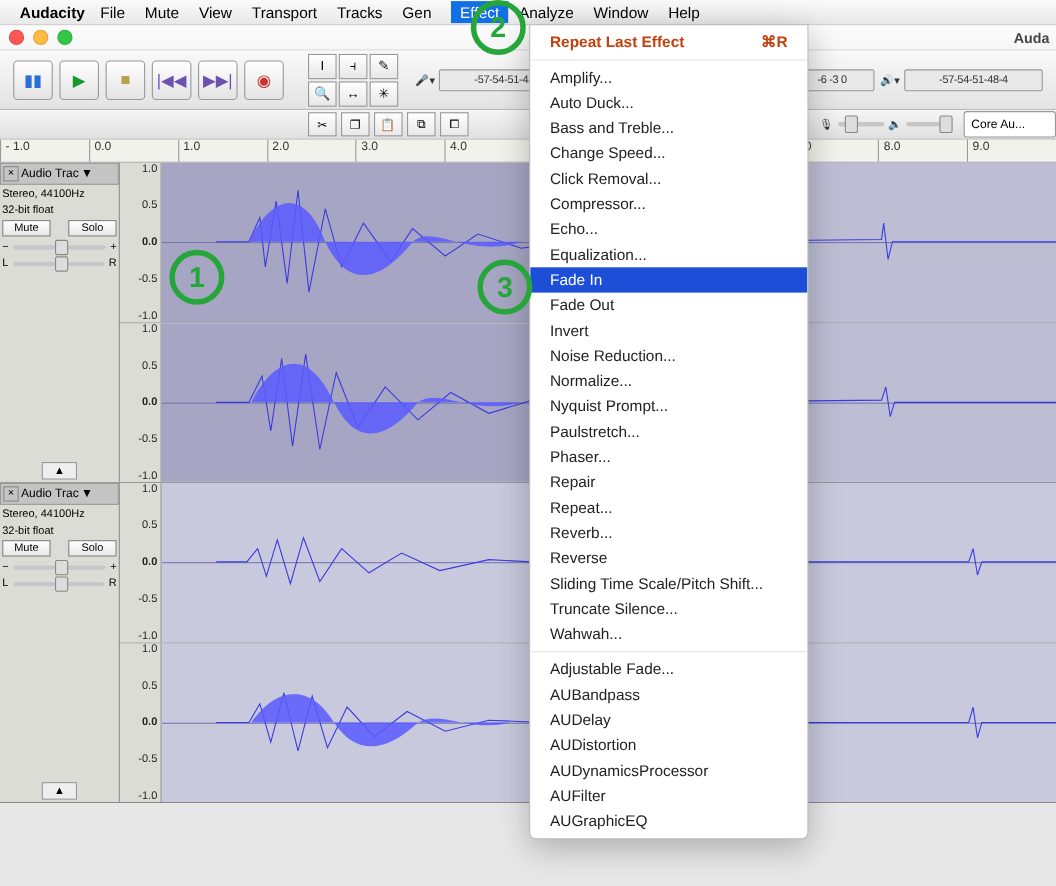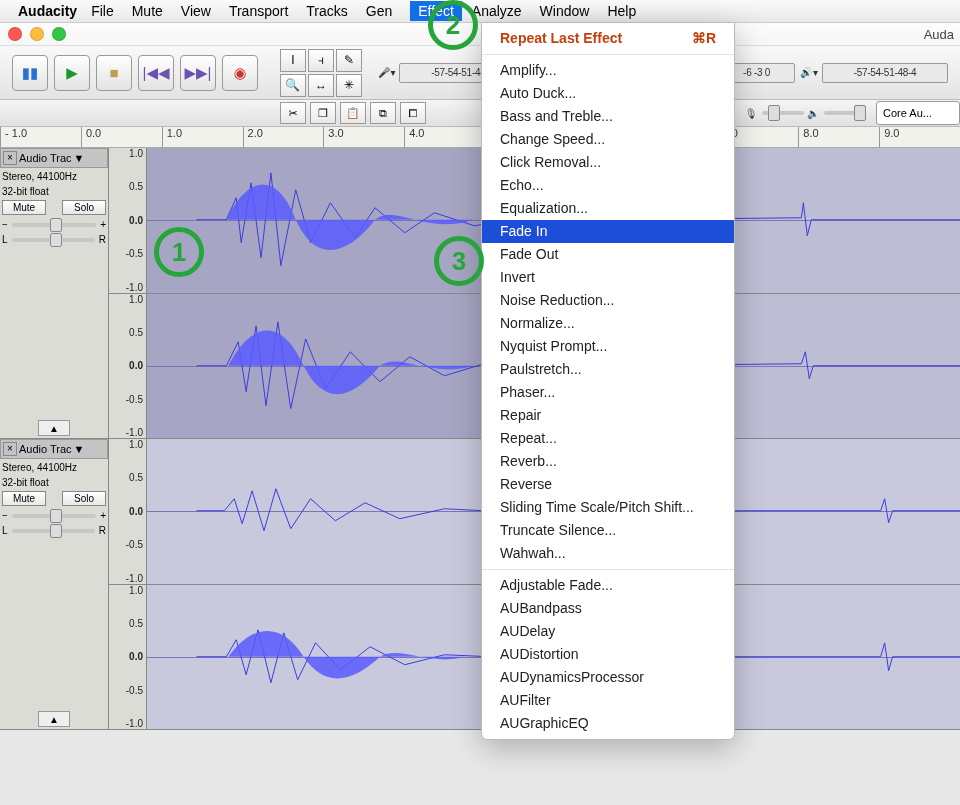--- a/index.html
+++ b/index.html
@@ -1,21 +1,21 @@
 <!DOCTYPE html>
 <html><head>
 <meta charset="utf-8">
 <style>
 html,body{margin:0;padding:0;font-family:-apple-system,"Helvetica Neue",Arial,sans-serif;font-size:13px;background:#e8e8e8;height:805px;width:960px;overflow:hidden;}
 .menubar{height:22px;background:linear-gradient(#fafafa,#e8e8e8);border-bottom:1px solid #ccc;display:flex;align-items:center;padding:0 8px;font-size:14px;}
 .menubar .apple{margin-right:10px;}
 .menubar .app{font-weight:bold;margin-right:14px;}
 .menubar .mi{margin-right:18px;cursor:default;}
 .menubar .mi.active{background:#136fe5;color:#fff;padding:2px 8px;margin-right:10px;}
-.titlebar{height:22px;background:linear-gradient(#fcfcfc,#f6f6f6);border-bottom:1px solid #ddd;display:flex;align-items:center;padding-left:8px;font-size:13px;color:#444;}
+.titlebar{height:22px;background:linear-gradient(#fcfcfc,#f6f6f6);border-bottom:1px solid #ddd;display:flex;align-items:center;padding-left:8px;font-size:13px;color:#444;font-weight:bold;}
 .tl{width:12px;height:12px;border-radius:50%;margin-right:8px;border:0.5px solid rgba(0,0,0,.12);} 
 .tl.red{background:#fc5753}.tl.yel{background:#fdbc40}.tl.grn{background:#33c748}
 .titlebar .title{margin-left:auto;margin-right:6px;}
 .toolbar{height:53px;background:linear-gradient(#f9f9f9,#e3e3e3);border-bottom:1px solid #bbb;display:flex;align-items:center;padding:0 12px;gap:6px;}
 .tbtn{width:34px;height:34px;border:1px solid #999;border-radius:4px;background:linear-gradient(#fff,#e3e3e3);display:flex;align-items:center;justify-content:center;font-size:15px;color:#555;}
 .grid56{display:grid;grid-template-columns:repeat(3,26px);grid-template-rows:repeat(2,23px);gap:2px;}
 .grid56 .c{border:1px solid #999;background:linear-gradient(#fff,#e7e7e7);display:flex;align-items:center;justify-content:center;font-size:12px;}
 .meter{display:flex;align-items:center;gap:4px;font-size:10px;color:#333;}
 .meter .scale{width:120px;height:18px;background:#e9e9e9;border:1px solid #999;border-radius:2px;font-size:10px;letter-spacing:-.3px;display:flex;align-items:center;justify-content:space-around;padding:0 2px;}
 .slider-track{width:42px;height:4px;background:#c7c7c7;border-radius:2px;position:relative;}
@@ -278,20 +278,21 @@
     <span>Repeat Last Effect</span>
       <span>⌘R</span>
   </div>
   <div class="sep"></div>
   <div id="menu-g1">
       <div class="row">Amplify...</div>
       <div class="row">Auto Duck...</div>
       <div class="row">Bass and Treble...</div>
       <div class="row">Change Speed...</div>
       <div class="row">Click Removal...</div>
+      <div class="row">Compressor...</div>
       <div class="row">Echo...</div>
       <div class="row">Equalization...</div>
       <div class="row sel">Fade In</div>
       <div class="row">Fade Out</div>
       <div class="row">Invert</div>
       <div class="row">Noise Reduction...</div>
       <div class="row">Normalize...</div>
       <div class="row">Nyquist Prompt...</div>
       <div class="row">Paulstretch...</div>
       <div class="row">Phaser...</div>

